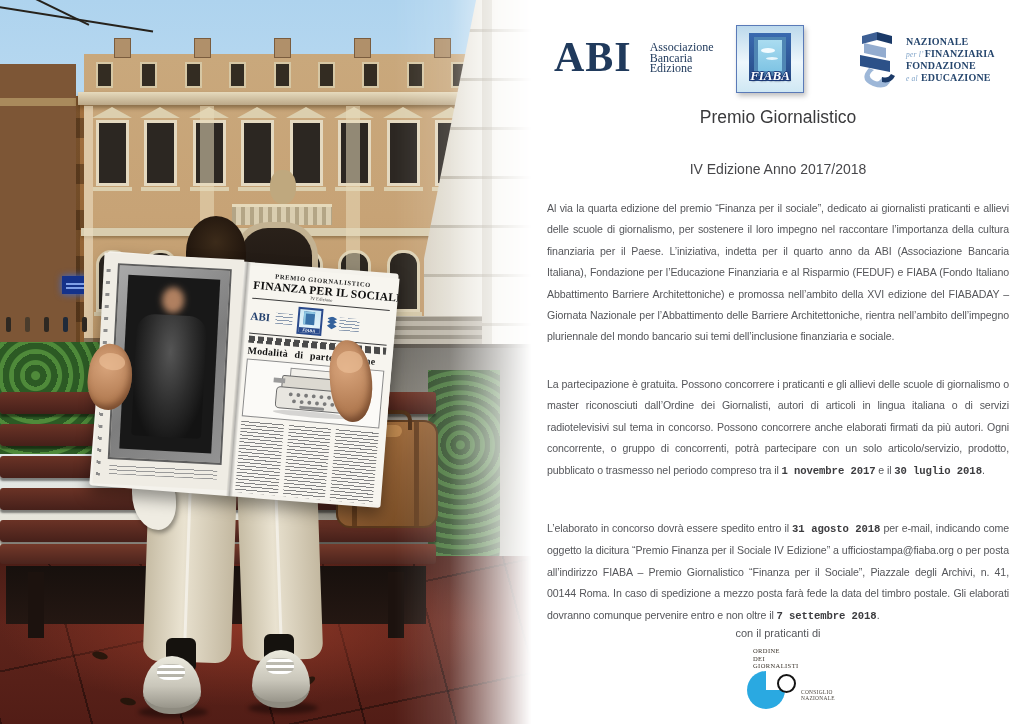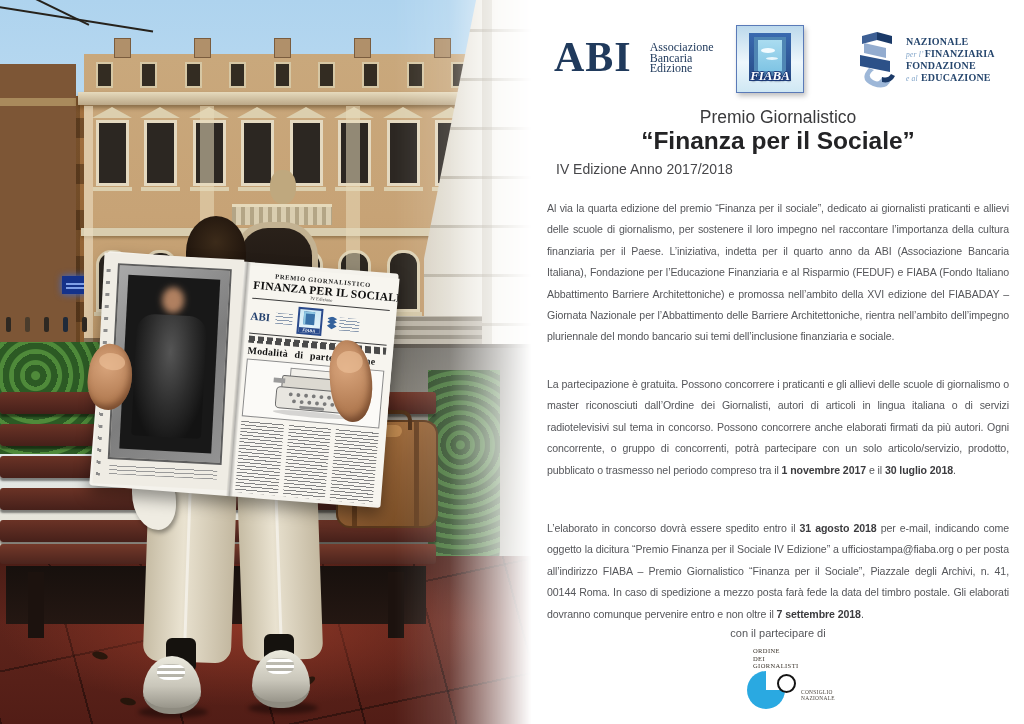--- a/index.html
+++ b/index.html
@@ -208,25 +208,25 @@
     text-shadow:-1px 0 #1d3a7a,1px 0 #1d3a7a,0 -1px #1d3a7a,0 1px #1d3a7a,1px 1px 2px #0e224a;}
   .feduf{position:absolute;left:312px;top:30px;display:flex;}
   .feduf svg{width:44px;height:58px;}
   .feduf-text{margin-left:6px;margin-top:6px;font-family:"Liberation Serif",serif;color:#27476e;
     font-size:10px;font-weight:700;line-height:11.5px;letter-spacing:.2px;}
   .fp{font-style:italic;font-weight:400;font-size:7.5px;color:#7fa3c8;margin-right:1px;}
 
   .kicker{position:absolute;left:0;top:107px;width:100%;text-align:center;font-size:17.5px;color:#3a3a3c;}
   .title{position:absolute;left:0;top:127px;width:100%;text-align:center;margin:0;
     font-size:24.5px;font-weight:700;color:#232325;}
-  .edition{position:absolute;left:12px;top:161px;width:100%;text-align:left;font-size:14px;color:#47474a;}
+  .edition{position:absolute;left:0;top:161px;width:100%;text-align:center;font-size:14px;color:#47474a;}
 
   .para{position:absolute;left:3px;width:462px;margin:0;text-align:justify;
     font-size:10.6px;line-height:21.4px;letter-spacing:-.1px;color:#55565a;}
-  .para b{color:#3c3c3f;}
+  .para b{color:#3c3c3f;font-family:Liberation Mono, monospace;}
   .p1{top:198px;} .p2{top:374px;} .p3{top:518px;}
 
   .patronage{position:absolute;left:0;top:627px;width:100%;text-align:center;font-size:11px;color:#55565a;}
   .odg{position:absolute;left:50%;top:645px;width:130px;height:78px;margin-left:-65px;}
   .odg-name{position:absolute;left:40px;top:2px;display:flex;flex-direction:column;
     font-family:"Liberation Serif",serif;font-size:6.5px;line-height:7.5px;letter-spacing:.4px;color:#3a332a;}
   .odg-disc{position:absolute;left:34px;top:26px;width:38px;height:38px;border-radius:50%;
     background:conic-gradient(from 0deg,transparent 0 90deg,#2aa9e1 90deg 360deg);}
   .odg-ring{position:absolute;left:64px;top:29px;width:15px;height:15px;border:2.5px solid #141414;
     border-radius:50%;background:#fff;}
@@ -455,28 +455,27 @@
       </svg>
       <div class="feduf-text">
         <div><span>NAZIONALE</span></div>
         <div><i class="fp">per l’</i><span>FINANZIARIA</span></div>
         <div><span>FONDAZIONE</span></div>
         <div><i class="fp">e al </i><span>EDUCAZIONE</span></div>
       </div>
     </div>
 
     <div class="kicker">Premio Giornalistico</div>
-    <h1 class="title">“Finanza per il Sociale”</h1>
     <div class="edition">IV Edizione Anno 2017/2018</div>
 
     <p class="para p1">Al via la quarta edizione del premio “Finanza per il sociale”, dedicato ai giornalisti praticanti e allievi delle scuole di giornalismo, per sostenere il loro impegno nel raccontare l’importanza della cultura finanziaria per il Paese. L’iniziativa, indetta per il quarto anno da ABI (Associazione Bancaria Italiana), Fondazione per l’Educazione Finanziaria e al Risparmio (FEDUF) e FIABA (Fondo Italiano Abbattimento Barriere Architettoniche) e promossa nell’ambito della XVI edizione del FIABADAY – Giornata Nazionale per l’Abbattimento delle Barriere Architettoniche, rientra nell’ambito dell’impegno pluriennale del mondo bancario sui temi dell’inclusione finanziaria e sociale.</p>
     <p class="para p2"><span>La partecipazione è gratuita. Possono concorrere i praticanti e gli allievi delle scuole di giornalismo o master riconosciuti dall’Ordine dei Giornalisti, autori di articoli in lingua italiana o di servizi radiotelevisivi sul tema in concorso. Possono concorrere anche elaborati firmati da più autori. Ogni concorrente, o gruppo di concorrenti, potrà partecipare con un solo articolo/servizio, prodotto, pubblicato o trasmesso nel periodo compreso tra il </span><b>1 novembre 2017</b><span> e il </span><b>30 luglio 2018</b><span>.</span></p>
     <p class="para p3"><span>L’elaborato in concorso dovrà essere spedito entro il </span><b>31 agosto 2018</b><span> per e-mail, indicando come oggetto la dicitura “Premio Finanza per il Sociale IV Edizione” a ufficiostampa@fiaba.org o per posta all’indirizzo FIABA – Premio Giornalistico “Finanza per il Sociale”, Piazzale degli Archivi, n. 41, 00144 Roma. In caso di spedizione a mezzo posta farà fede la data del timbro postale. Gli elaborati dovranno comunque pervenire entro e non oltre il </span><b>7 settembre 2018</b><span>.</span></p>
 
-    <div class="patronage">con il partecipare di</div>
+    <div class="patronage">con il praticanti di</div>
 
     <div class="odg">
       <div class="odg-name">
         <span>ORDINE</span>
         <span>DEI</span>
         <span>GIORNALISTI</span>
       </div>
       <div class="odg-disc"></div>
       <div class="odg-ring"></div>
       <div class="odg-cons">

